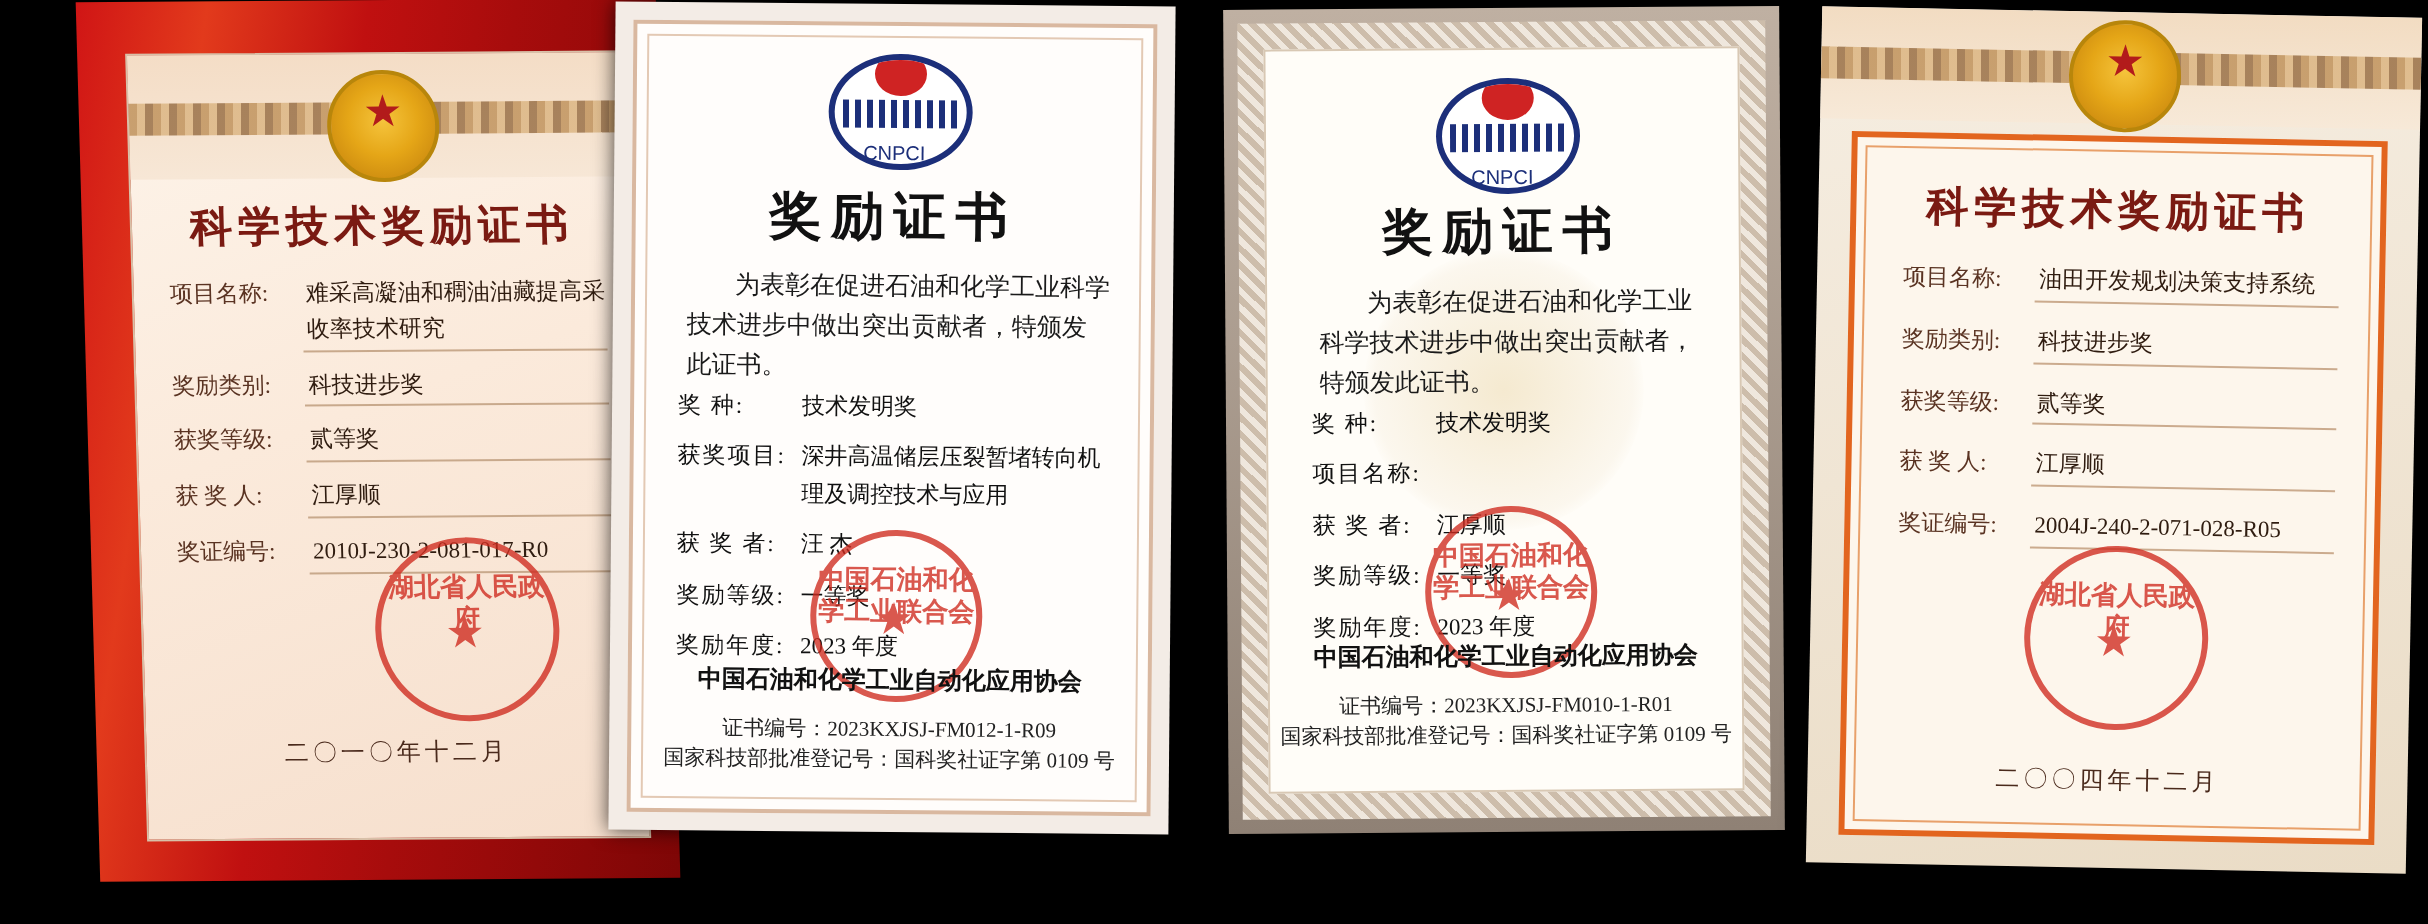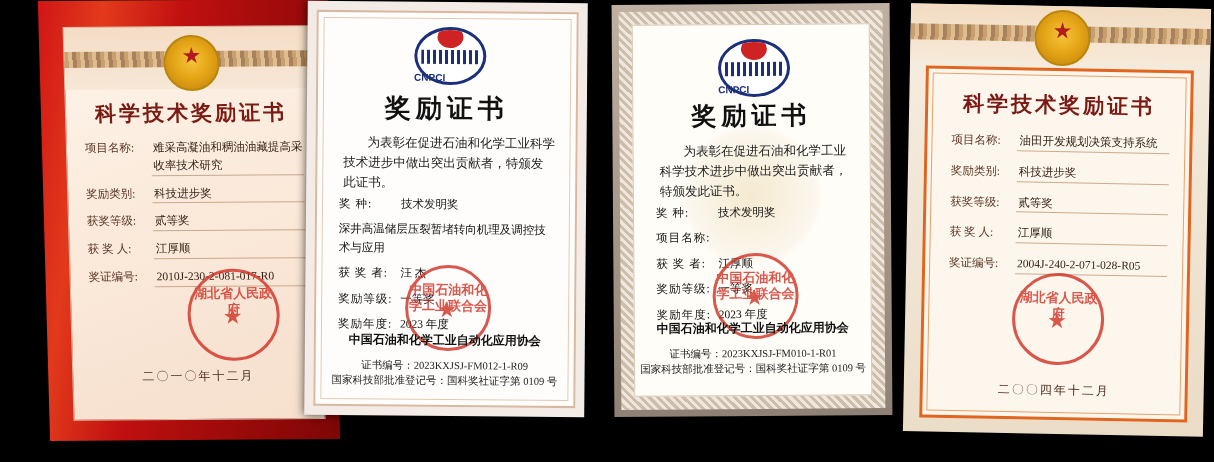--- a/index.html
+++ b/index.html
@@ -47,21 +47,21 @@
       box-shadow:0 0 10px rgba(0,0,0,.75);}
   .c2 .inner{position:absolute;left:9px;top:9px;right:9px;bottom:9px;background:#fffdfb;
       border:2px solid #d9b8a0;}
   .c2 .inner:before{content:"";position:absolute;left:5px;top:5px;right:5px;bottom:5px;border:1px solid #e3c9b4;}
   .logo{position:absolute;left:50%;margin-left:-33px;top:14px;width:66px;height:58px;}
   .logo .ring{position:absolute;left:0;top:0;width:66px;height:52px;border-radius:50%;
       border:3px solid #1c2f7a;background:#fff;overflow:hidden;}
   .logo .ring:before{content:"";position:absolute;left:50%;margin-left:-13px;top:-4px;width:26px;height:22px;border-radius:50%;background:#cf2323;}
   .logo .ring:after{content:"";position:absolute;left:4px;top:20px;right:4px;height:14px;
       background:repeating-linear-gradient(90deg,#1c2f7a 0 3px,#fff 3px 6px);}
-  .logo .lt{position:absolute;left:0;right:0;bottom:2px;font-size:10px;font-weight:bold;color:#1c2f7a;
+  .logo .lt{position:absolute;left:0;right:0;bottom:2px;text-align:center;font-size:10px;font-weight:normal;color:#1c2f7a;
       font-family:"Liberation Sans",sans-serif;}
   .c2 .ttl{position:absolute;left:0;right:0;top:78px;text-align:center;font-size:26px;letter-spacing:5px;
       color:#111;font-weight:bold;font-family:"DejaVu Serif",serif;}
   .c2 .para{position:absolute;left:26px;right:20px;top:120px;font-size:12.5px;line-height:1.6;color:#1a1a1a;text-indent:24px;}
   .c2 .rows{position:absolute;left:22px;right:18px;top:182px;font-size:11.5px;color:#111;line-height:1.6;}
   .c2 .row{display:flex;margin-bottom:7px;}
   .c2 .lb{width:62px;flex:none;letter-spacing:1px;}
   .c2 .vl{flex:1;}
   .c2 .org{position:absolute;left:0;right:0;bottom:56px;text-align:center;font-size:12px;color:#111;font-weight:bold;}
   .c2 .foot{position:absolute;left:0;right:0;bottom:16px;text-align:center;font-size:10.5px;color:#222;line-height:1.5;}
@@ -160,20 +160,21 @@
         <div class="lt">CNPCI</div>
       </div>
       <div class="ttl">奖励证书</div>
       <div class="para">为表彰在促进石油和化学工业科学技术进步中做出突出贡献者，特颁发此证书。</div>
       <div class="rows">
         <div class="row">
           <div class="lb">奖  种:</div>
           <div class="vl">技术发明奖</div>
         </div>
         <div class="row">
+          <div class="lb">获奖项目:</div>
           <div class="vl">深井高温储层压裂暂堵转向机理及调控技术与应用</div>
         </div>
         <div class="row">
           <div class="lb">获 奖 者:</div>
           <div class="vl">汪 杰</div>
         </div>
         <div class="row">
           <div class="lb">奖励等级:</div>
           <div class="vl">一等奖</div>
         </div>

